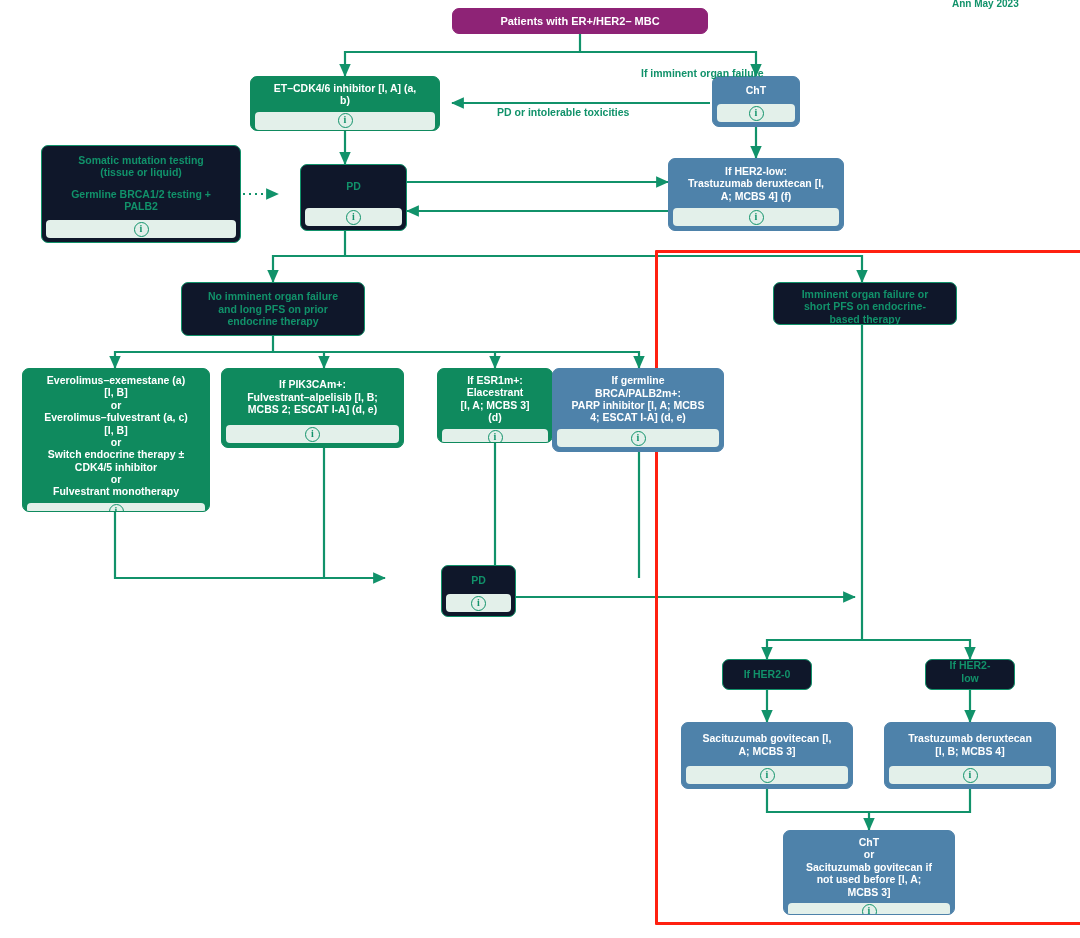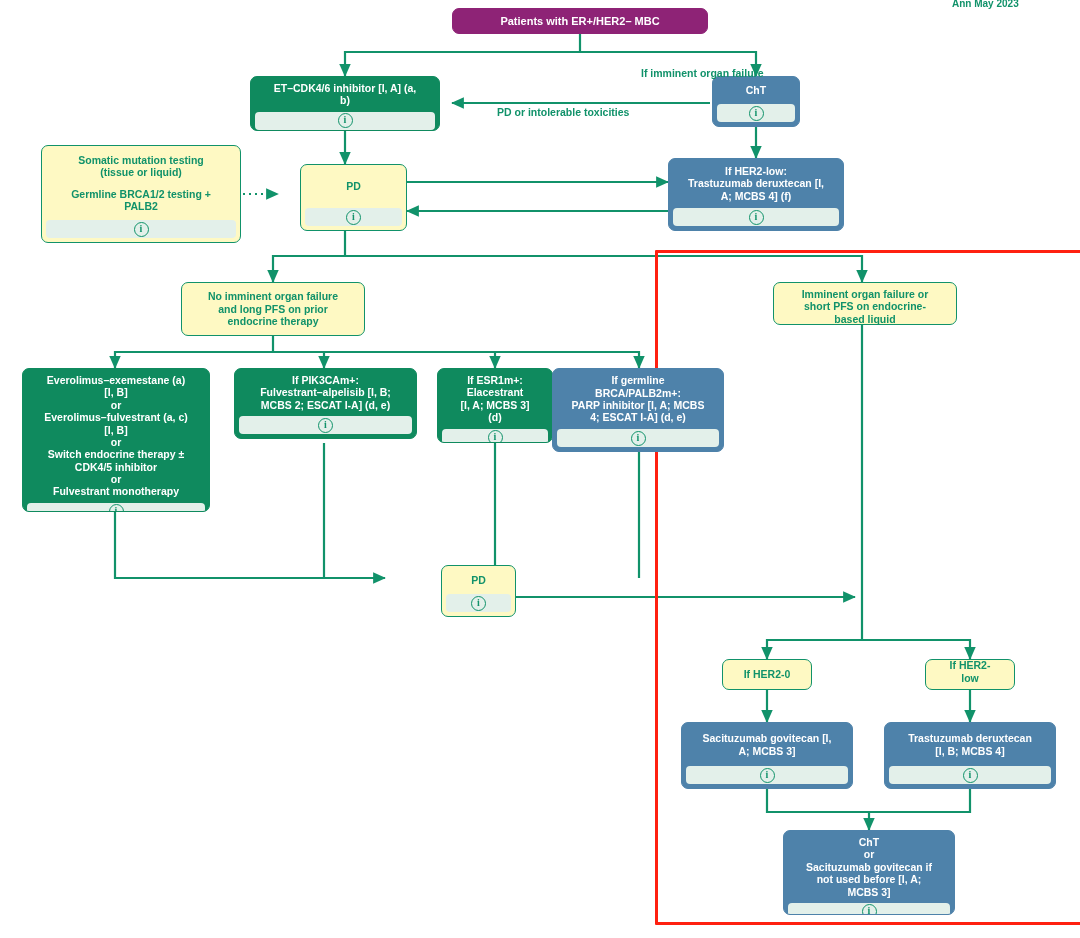--- a/index.html
+++ b/index.html
@@ -20,21 +20,21 @@
   
   .n-purple{background:#8e2376;border:1px solid #8e2376;}
   .n-purple .body{color:#ffffff;font-size:11px;}
 
   .n-green{background:#0f8a5e;border:1.6px solid #0f8a5e;}
   .n-green .body{color:#ffffff;font-size:10.5px;}
 
   .n-blue{background:#4e82aa;border:1.6px solid #4e82aa;}
   .n-blue .body{color:#ffffff;font-size:10.5px;}
 
-  .n-plain{background:#fef9c3;border:1.8px solid #11926a;}
+  .n-plain{background:#0f172a;border:1.8px solid #11926a;}
   .n-plain .body{color:#11926a;font-size:10.5px;}
 
   
   .iglyph{display:inline-block;width:13px;height:13px;border:1.3px solid #11926a;border-radius:50%;
           color:#11926a;font-size:10px;line-height:11px;text-align:center;font-weight:bold;
           font-family:"Liberation Serif",serif;}
 
   
   .elabel{position:absolute;color:#11926a;font-size:10.5px;font-weight:bold;white-space:nowrap;margin-top:24px;}
 
@@ -151,37 +151,37 @@
     <div class="info">
       <span class="iglyph">i</span>
     </div>
   </div>
 
   <div class="node n-plain" style="left:181px;top:282px;width:184px;height:54px;">
     <div class="body">No imminent organ failure and long PFS on prior endocrine therapy</div>
   </div>
 
   <div class="node n-plain" style="left:773px;top:282px;width:184px;height:43px;">
-    <div class="body">Imminent organ failure or short PFS on endocrine-based liquid</div>
+    <div class="body">Imminent organ failure or short PFS on endocrine-based therapy</div>
   </div>
 
   <div class="node n-green" style="left:22px;top:368px;width:188px;height:144px;">
     <div class="body" style="white-space:pre-line;">Everolimus–exemestane (a) [I, B]
 or
 Everolimus–fulvestrant (a, c) [I, B]
 or
 Switch endocrine therapy ± CDK4/5 inhibitor
 or
 Fulvestrant monotherapy</div>
     <div class="info">
       <span class="iglyph">i</span>
     </div>
   </div>
 
-  <div class="node n-green" style="left:234px;top:368px;width:183px;height:71px;">
+  <div class="node n-green" style="left:221px;top:368px;width:183px;height:80px;">
     <div class="body" style="white-space:pre-line;">If PIK3CAm+:
 Fulvestrant–alpelisib [I, B; MCBS 2; ESCAT I-A] (d, e)</div>
     <div class="info">
       <span class="iglyph">i</span>
     </div>
   </div>
 
   <div class="node n-green" style="left:437px;top:368px;width:116px;height:75px;">
     <div class="body" style="white-space:pre-line;">If ESR1m+:
 Elacestrant

